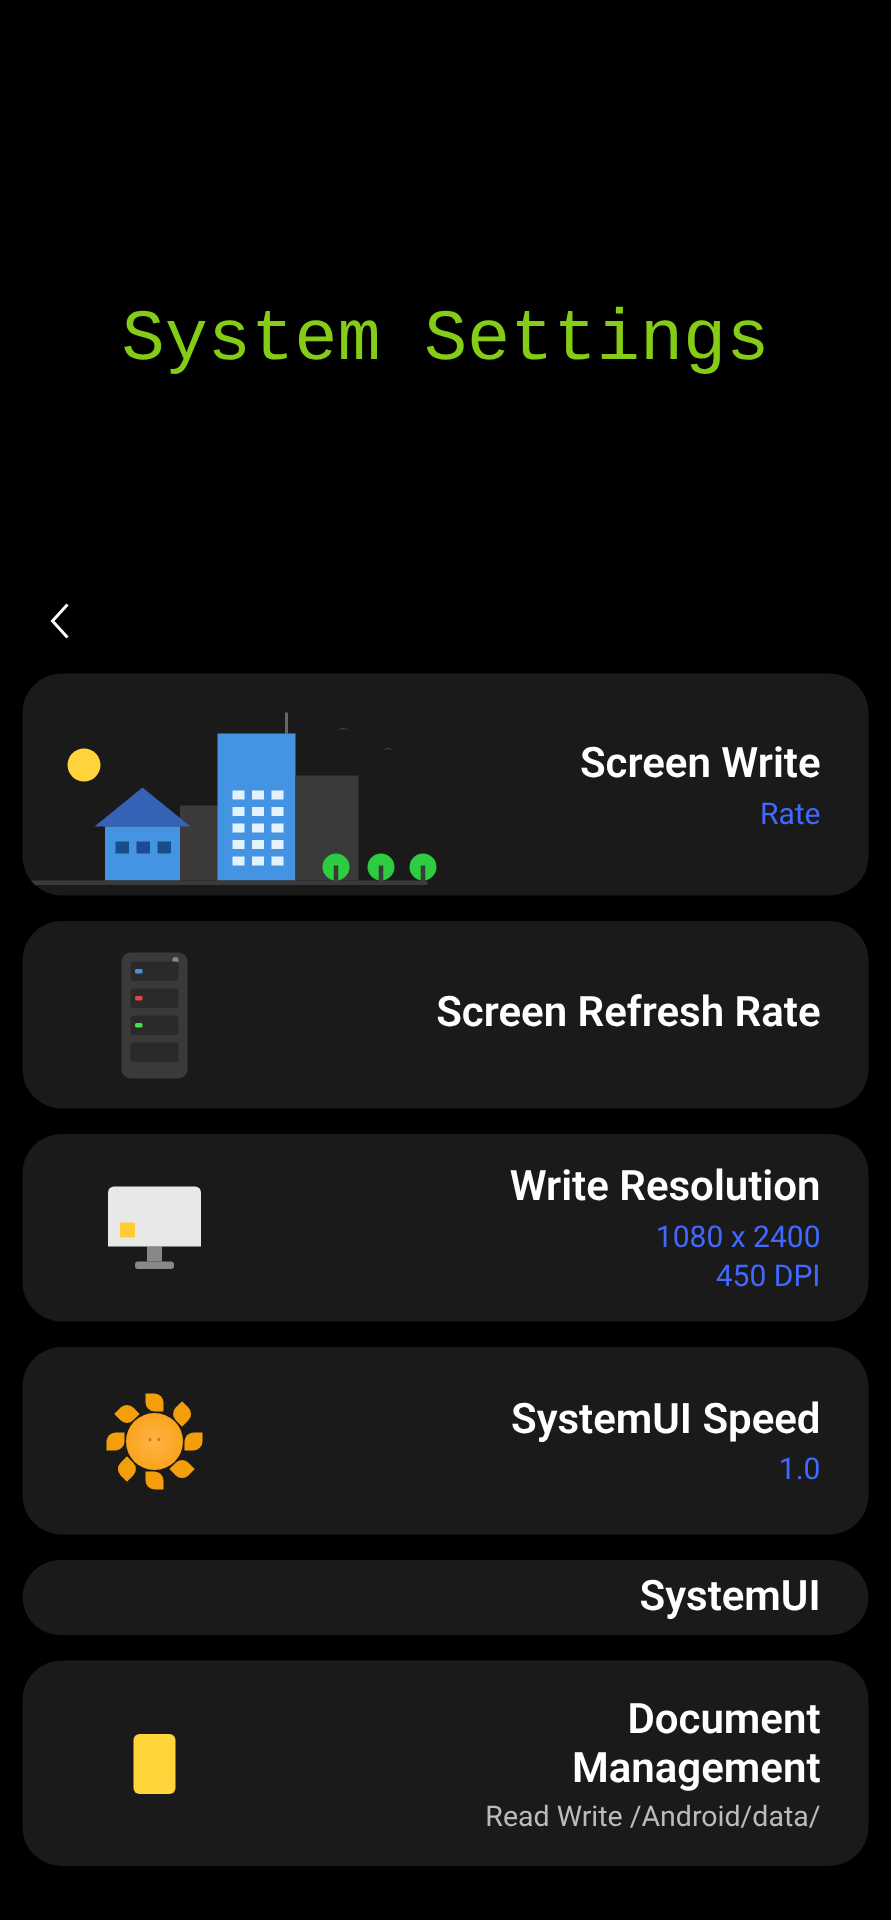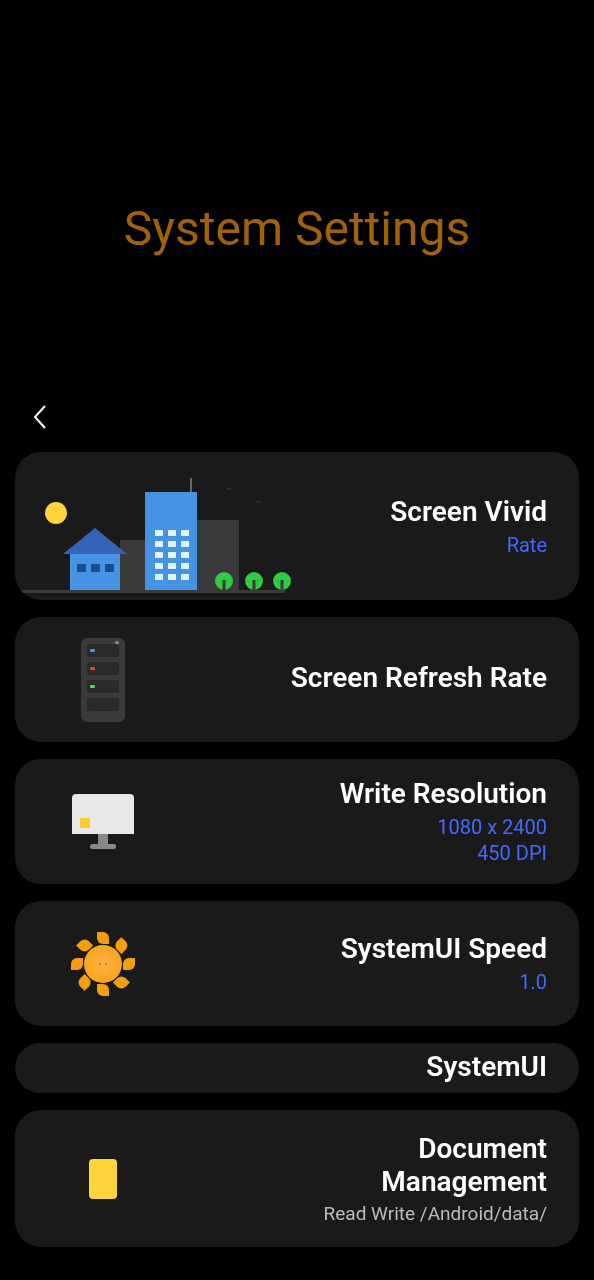--- a/index.html
+++ b/index.html
@@ -15,21 +15,22 @@
       color: #fff;
       overflow: hidden;
     }
     .header {
       padding-top: 200px;
       text-align: center;
     }
     .page-title {
       font-size: 48px;
       font-weight: 400;
-      color: #a16207;
+      color: #84cc16;
+      font-family: Liberation Mono, monospace;
     }
     .back-button {
       margin-top: 145px;
       margin-left: 28px;
       width: 30px;
       height: 30px;
       cursor: pointer;
     }
     .chevron-left {
       stroke: #fff;
@@ -397,21 +398,21 @@
           <div class="tree-trunk"></div>
         </div>
       <div class="tree tree3">
           <div class="tree-trunk"></div>
         </div>
       <div class="bird bird1">⌒</div>
       <div class="bird bird2">⌒</div>
       <div class="ground"></div>
     </div>
     <div class="card-text">
-      <div class="card-title">Screen Vivid</div>
+      <div class="card-title">Screen Write</div>
       <div class="card-value">Rate</div>
     </div>
   </div>
 
   <div class="card card-normal">
     <div class="card-icon-area">
       <div class="server-icon">
         <div class="server-top-dot"></div>
         <div class="server-slot">
             <div class="server-dot dot-blue"></div>

